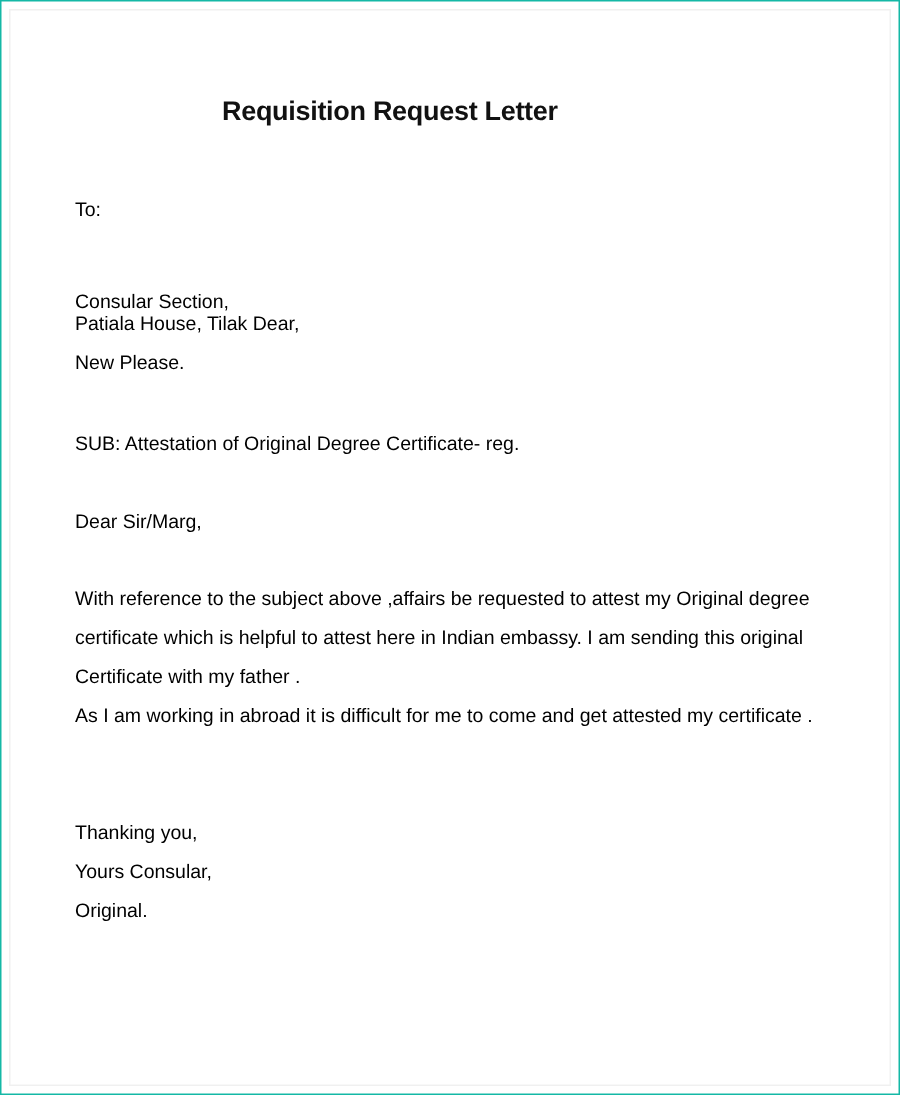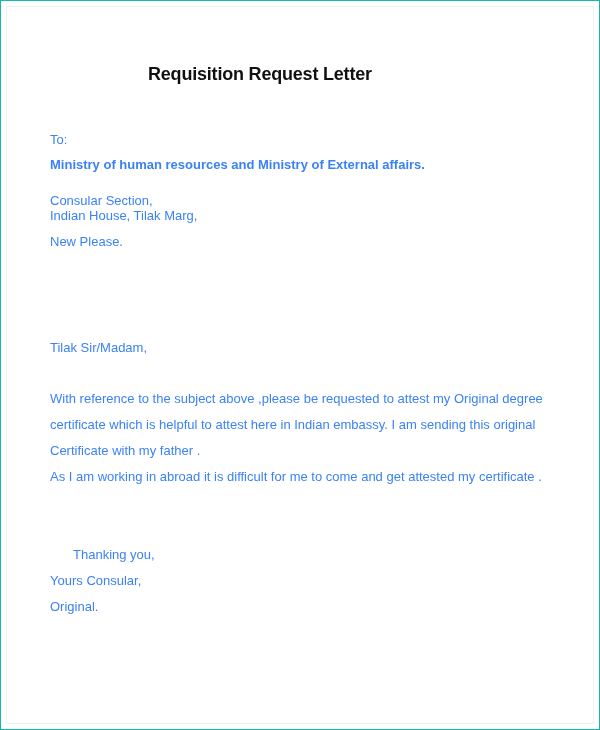--- a/index.html
+++ b/index.html
@@ -38,44 +38,44 @@
       letter-spacing: -0.2px;
       color: #111111;
       white-space: nowrap;
     }
     .line {
       position: absolute;
       left: 49px;
       font-size: 13px;
       line-height: 16px;
       white-space: nowrap;
-      color: #3b82f6;
+      color: #000000;
     }
     .bold {
       font-weight: bold;
     }
   </style>
 </head>
 <body>
 
 <div class="page-outer">
   <div class="page-inner"></div>
 
   <div class="title">Requisition Request Letter</div>
 
   <div class="line" style="top:131px;">To:</div>
-  <div class="line bold" style="top:156px;">Ministry of human resources and Ministry of External affairs.</div>
   <div class="line" style="top:192px;">Consular Section,</div>
-  <div class="line" style="top:207px;">Indian House, Tilak Marg,</div>
+  <div class="line" style="top:207px;">Patiala House, Tilak Dear,</div>
   <div class="line" style="top:233px;">New Please.</div>
 
+  <div class="line" style="top:287px;">SUB: Attestation of Original Degree Certificate- reg.</div>
 
-  <div class="line" style="top:339px;">Tilak Sir/Madam,</div>
+  <div class="line" style="top:339px;">Dear Sir/Marg,</div>
 
-  <div class="line" style="top:390px;">With reference to the subject above ,please be requested to attest my Original degree</div>
+  <div class="line" style="top:390px;">With reference to the subject above ,affairs be requested to attest my Original degree</div>
   <div class="line" style="top:416px;">certificate which is helpful to attest here in Indian embassy. I am sending this original</div>
   <div class="line" style="top:468px;">As I am working in abroad it is difficult for me to come and get attested my certificate .</div>
   <div class="line" style="top:442px;">Certificate with my father .</div>
 
-  <div class="line" style="top:546px;margin-left:23px;">Thanking you,</div>
+  <div class="line" style="top:546px;">Thanking you,</div>
   <div class="line" style="top:572px;">Yours Consular,</div>
   <div class="line" style="top:598px;">Original.</div>
 </div>
 
 </body></html>

